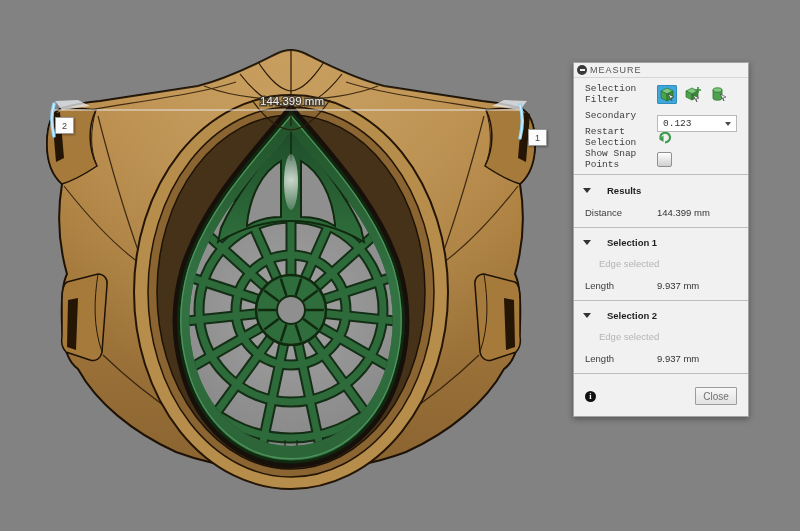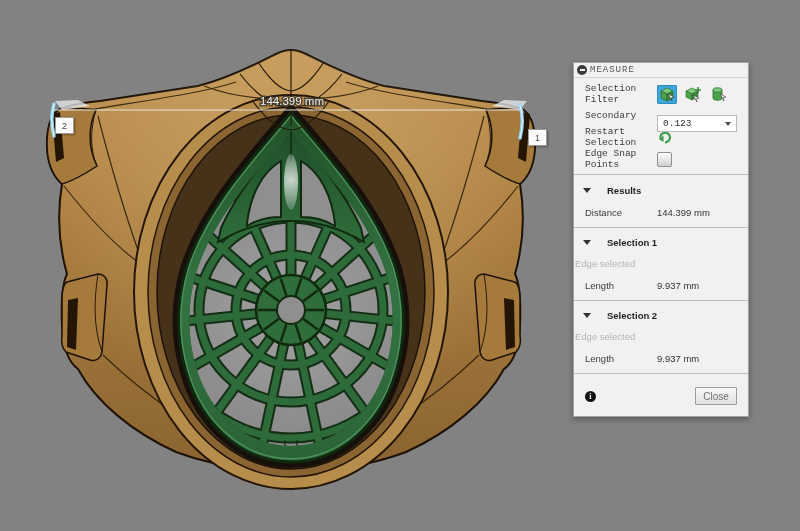--- a/index.html
+++ b/index.html
@@ -25,21 +25,21 @@
     box-shadow:0 2px 6px rgba(0,0,0,.35);
     font-size:9.5px;color:#3c3c3c;
   }
   .panel-header{
     height:14px;display:flex;align-items:center;gap:3px;padding-left:3px;
     border-bottom:1px solid #d6d6d6;
   }
   .grip-dot{width:10px;height:10px;border-radius:50%;background:#3a3a3a;
     display:flex;align-items:center;justify-content:center;flex:0 0 auto;}
   .grip-dot::after{content:"";width:5px;height:1.5px;background:#f1f1f1;display:block;}
-  .panel-title{font-size:9px;color:#555;letter-spacing:1px;font-family:Liberation Mono, monospace;}
+  .panel-title{font-size:9px;color:#555;letter-spacing:1px;}
 
   .form{padding-top:6px;font-family:Liberation Mono, monospace;}
   .drow{display:flex;align-items:center;padding:0 11px;}
   .h20{height:20px}.h22{height:22px}
   .dlabel{flex:0 0 72px;color:#3c3c3c;}
   .dvalue{color:#333;}
 
   .filter-icons{display:flex;align-items:center;gap:6px;}
   .fi{width:20px;height:19px;display:flex;align-items:center;justify-content:center;border-radius:2px;}
   .fi.active{background:#3fa7dc;box-shadow:inset 0 0 0 1px #2d8dbd;}
@@ -56,21 +56,21 @@
   .checkbox{
     width:13px;height:13px;border:1px solid #8f8f8f;border-radius:2px;
     background:linear-gradient(#ffffff,#cfcfcf);
     box-shadow:inset 0 1px 1px rgba(255,255,255,.8);
   }
   .divider{height:1px;background:#bdbdbd;margin:4px 0;}
 
   .sect{display:flex;align-items:center;gap:16px;padding:0 9px;font-weight:bold;color:#1f1f1f;}
   .tri{width:0;height:0;border-left:4px solid transparent;border-right:4px solid transparent;
     border-top:5px solid #333;}
-  .status{padding:0 1px;color:#b4b4b4;display:flex;align-items:center;}
+  .status{padding:0 25px;color:#b4b4b4;display:flex;align-items:center;}
 
   .footer{height:36px;display:flex;align-items:center;padding:0 11px;}
   .info-dot{width:11px;height:11px;border-radius:50%;background:#111;color:#fff;
     font-size:8.5px;font-weight:bold;font-family:"Liberation Serif","DejaVu Serif",serif;
     display:flex;align-items:center;justify-content:center;}
   .close-btn{
     margin-left:auto;width:40px;height:16px;background:linear-gradient(#f7f7f7,#e2e2e2);
     border:1px solid #9c9c9c;border-radius:1px;color:#707070;font-size:10px;
     display:flex;align-items:center;justify-content:center;
   }
@@ -336,21 +336,21 @@
       <span class="dlabel">Restart Selection</span>
       <span style="display:flex;align-items:center;">
         <svg width="16" height="16" viewBox="0 0 16 16">
           <path d="M 5,11 C 2.5,9 3,5.5 6,4.2 C 9,3 12.5,4.5 13,8 C 13.4,11 11,13.5 8,13.3" fill="none" stroke="#3f9b4c" stroke-width="2.2"></path>
           <polygon points="6.5,6.5 6.5,13 2,10" fill="#3f9b4c"></polygon>
         </svg>
       </span>
     </div>
 
     <div class="drow h22">
-      <span class="dlabel">Edge Snap Points</span>
+      <span class="dlabel">Show Snap Points</span>
       <span class="checkbox"></span>
     </div>
   </div>
 
   <div class="divider"></div>
 
   <div class="sect h22">
     <span class="tri"></span>
     <span>Results</span>
   </div>

